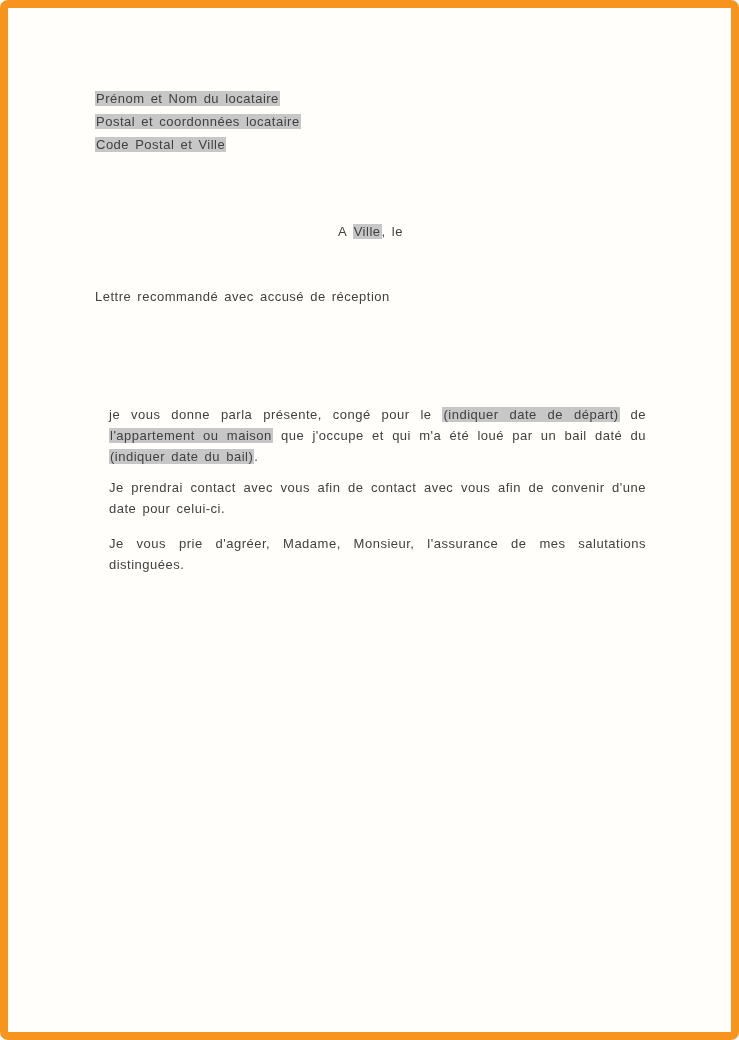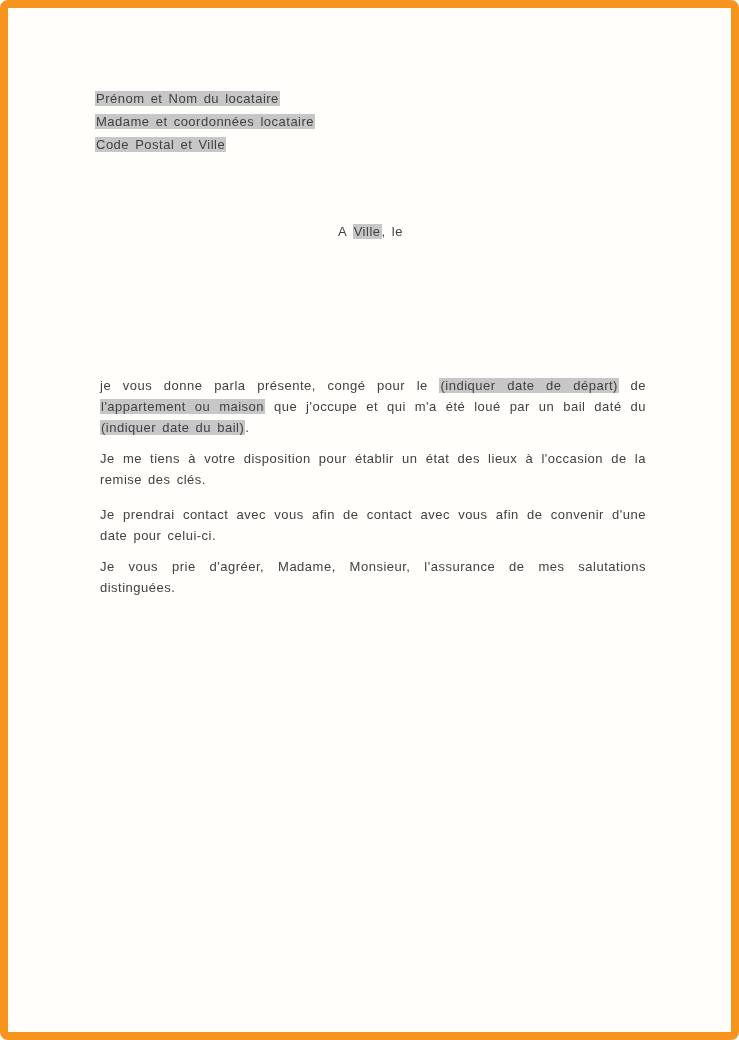--- a/index.html
+++ b/index.html
@@ -36,47 +36,47 @@
   .hl{
     background:var(--highlight);
     padding:0 1px;
   }
   .sender{top:79px;line-height:23px;}
   .recipient{top:170px;text-align:right;}
   .placedate{top:213px;text-align:center;}
   .subject{top:278px;}
   .salutation{top:333px;}
   .body-paras{top:0;bottom:0;pointer-events:none;}
-  .body-paras > .para{position:absolute;left:5px;right:0;text-align:justify;}
+  .body-paras > .para{position:absolute;left:14px;right:0;text-align:justify;margin-top:29px;}
   .body-paras > .para:nth-child(1){top:367px;}
   .body-paras > .para:nth-child(2){top:440px;}
   .body-paras > .para:nth-child(3){top:496px;}
   .body-paras > .para:nth-child(4){top:548px;}
   .body-paras > .para:nth-child(5){top:621px;}
   .signature{top:711px;text-align:right;}
 </style>
 </head>
 <body>
 
 <div class="page">
   <div class="content">
 
     <div class="block sender">
         <div class="sender-line"><span class="hl">Prénom et Nom du locataire</span></div>
-        <div class="sender-line"><span class="hl">Madame et coordonnées locataire</span></div>
+        <div class="sender-line"><span class="hl">Postal et coordonnées locataire</span></div>
         <div class="sender-line"><span class="hl">Code Postal et Ville</span></div>
       </div>
 
 
     <div class="block placedate"><span>A </span><span class="hl">Ville</span><span>, le</span></div>
 
+    <div class="block subject">Lettre recommandé avec accusé de réception</div>
 
 
     <div class="block body-paras">
         <div class="para"><span>je vous donne parla présente, congé pour le </span><span class="hl">(indiquer date de départ)</span><span> de </span><span class="hl">l'appartement ou maison</span><span> que j'occupe et qui m'a été loué par un bail daté du </span><span class="hl">(indiquer date du bail)</span><span>.</span></div>
-        <div class="para"><span>Je me tiens à votre disposition pour établir un état des lieux à l'occasion de la remise des clés.</span></div>
         <div class="para"><span>Je prendrai contact avec vous afin de contact avec vous afin de convenir d'une date pour celui-ci.</span></div>
         <div class="para"><span>Je vous prie d'agréer, Madame, Monsieur, l'assurance de mes salutations distinguées.</span></div>
       </div>
 
 
   </div>
 </div>
 
 </body></html>

